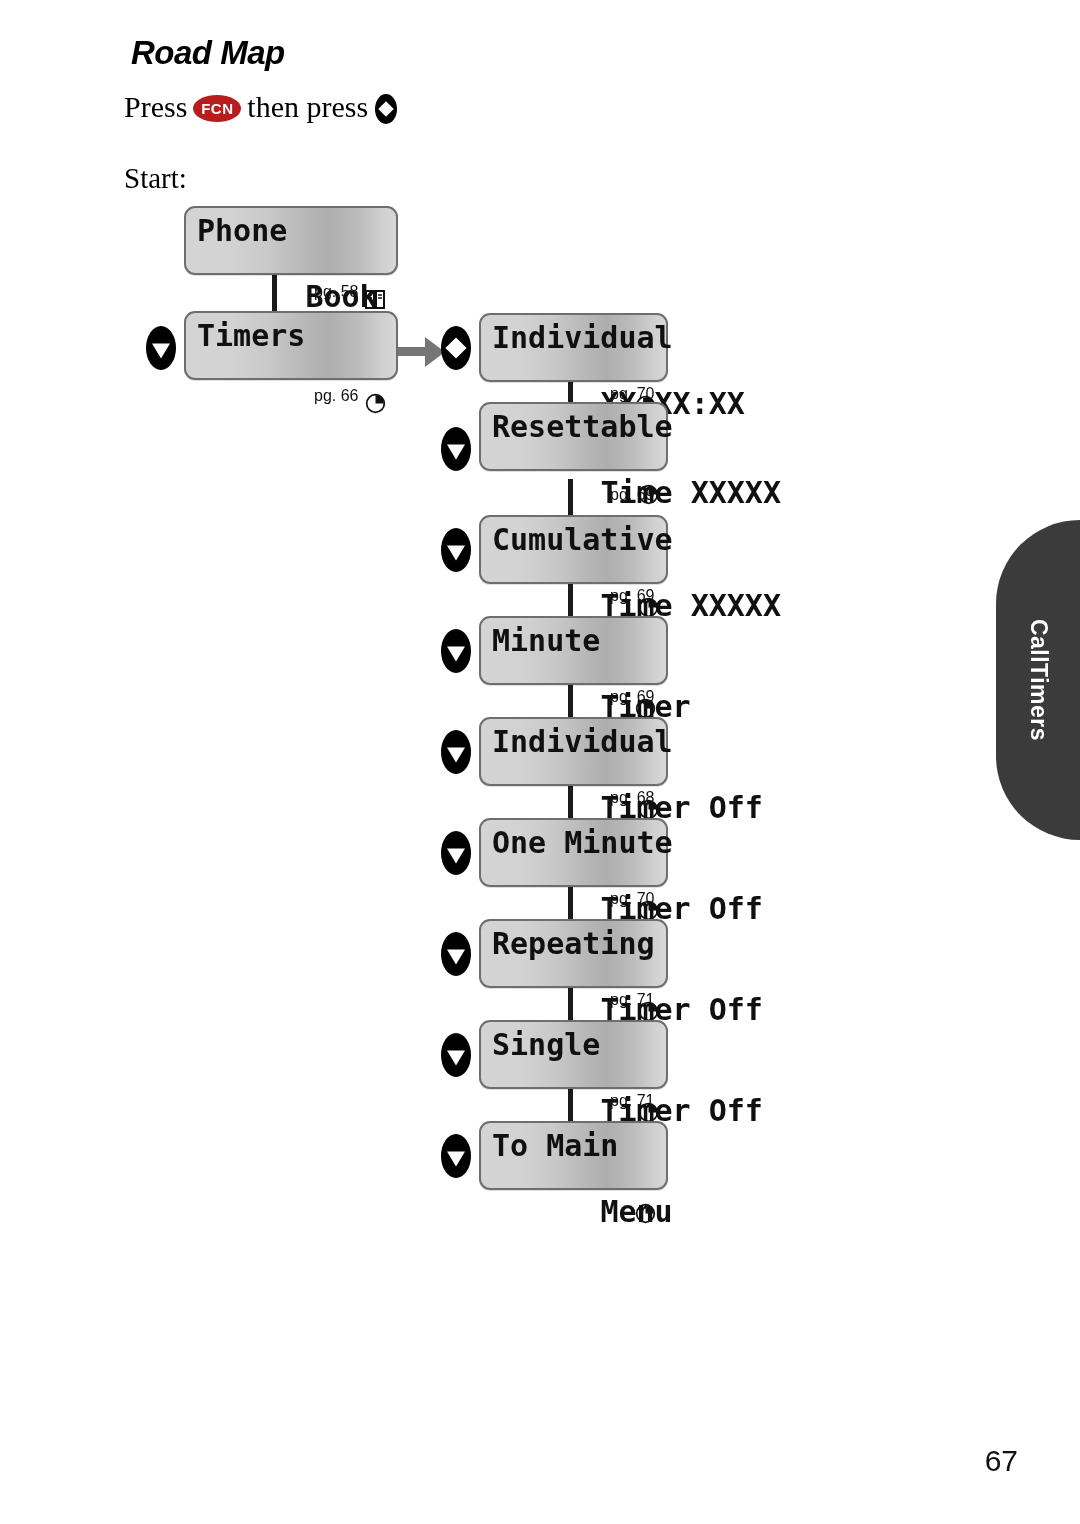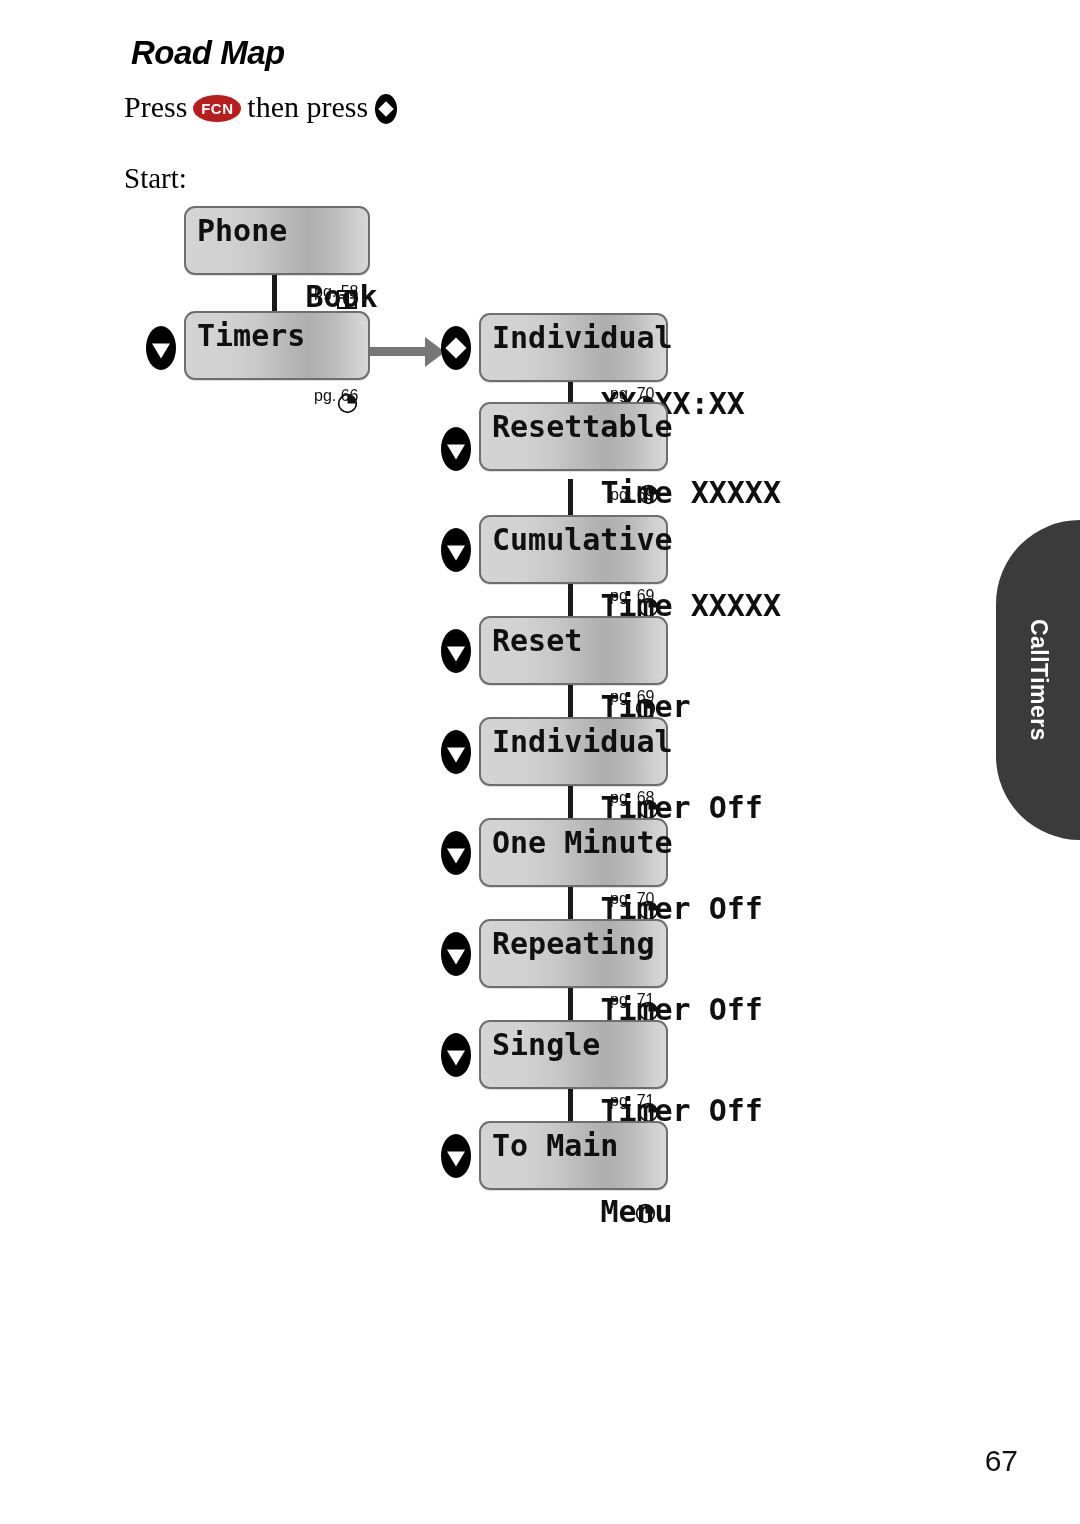--- a/index.html
+++ b/index.html
@@ -129,21 +129,21 @@
   }
   .lcd .line .glyph {
     position: absolute;
     right: 0px;
     top: 0px;
     height: 33px;
     line-height: 33px;
   }
 
   
-  .lcd.w-left  { width: 186px; height: 69px; }
+  .lcd.w-left  { width: 214px; height: 69px; }
   .lcd.w-right { width: 189px; height: 69px; }
 
   
   .icon-clock, .icon-book {
     display: inline-block;
     vertical-align: middle;
   }
 
   
   .pgref {
@@ -345,21 +345,21 @@
           <circle cx="12" cy="12" r="9.2" fill="none" stroke="#101010" stroke-width="1.8"></circle>
           <path d="M12 12 L12 3.2 A8.8 8.8 0 0 1 20.8 12 Z" fill="#101010"></path>
         </svg>
       </span>
     </div>
   </div>
   <div class="pgref" style="left:610px; top:587px;">pg. 69</div>
 
   <div class="navkey down" style="left:441px; top:629px;"></div>
   <div class="lcd w-right" style="left:479px; top:616px;">
-    <div class="line">Reset</div>
+    <div class="line">Minute</div>
     <div class="line">
       <span>Timer</span>
       <span class="glyph">
         <svg class="icon-clock" width="23" height="23" viewBox="0 0 24 24" aria-hidden="true">
           <circle cx="12" cy="12" r="9.2" fill="none" stroke="#101010" stroke-width="1.8"></circle>
           <path d="M12 12 L12 3.2 A8.8 8.8 0 0 1 20.8 12 Z" fill="#101010"></path>
         </svg>
       </span>
     </div>
   </div>

